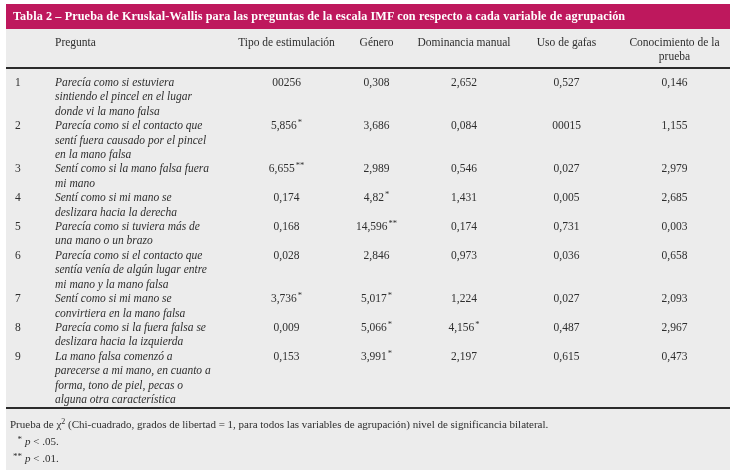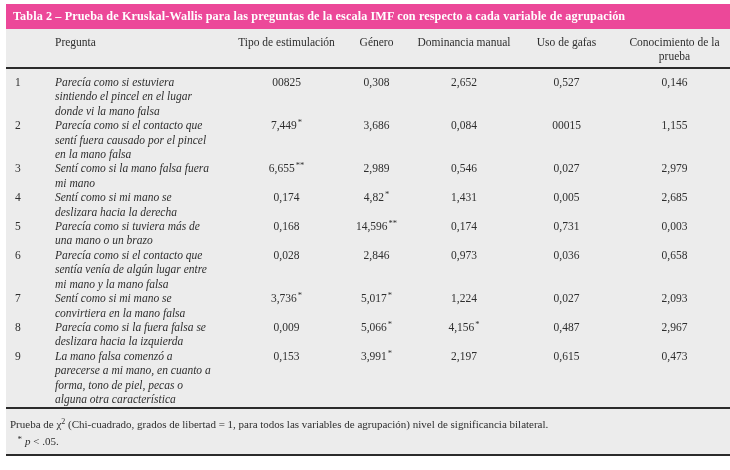--- a/index.html
+++ b/index.html
@@ -7,21 +7,21 @@
     width: 730px; height: 470px;
     background: #ffffff;
     font-family: "Liberation Serif", "DejaVu Serif", serif;
     -webkit-font-smoothing: antialiased;
   }
   .sheet { width: 730px; height: 470px; overflow: hidden; position: relative; }
   .inner { margin-left: 6px; padding-top: 4px; width: 724px; }
 
   .titlebar {
     height: 25px; line-height: 25px;
-    background: #ec4899; color: #ffffff;
+    background: #be185d; color: #ffffff;
     font-weight: bold; font-size: 12.2px;
     padding: 0 7px; box-sizing: border-box;
     white-space: nowrap; overflow: hidden;
     letter-spacing: 0.1px;
   }
 
   .graybox { background: #ececec; color: #2e2e2e; }
 
   .tablebox { height: 378px; overflow: hidden; }
 
@@ -96,30 +96,30 @@
               <th>Género</th>
               <th>Dominancia manual</th>
               <th>Uso de gafas</th>
               <th>Conocimiento de la prueba</th>
             </tr>
           </thead>
           <tbody>
               <tr>
                 <td class="num">1</td>
                 <td class="q">Parecía como si estuviera sintiendo el pincel en el lugar donde vi la mano falsa</td>
-                <td class="v"><span>00825</span></td>
+                <td class="v"><span>00256</span></td>
                 <td class="v"><span>0,308</span></td>
                 <td class="v"><span>2,652</span></td>
                 <td class="v"><span>0,527</span></td>
                 <td class="v"><span>0,146</span></td>
               </tr>
               <tr>
                 <td class="num">2</td>
                 <td class="q">Parecía como si el contacto que sentí fuera causado por el pincel en la mano falsa</td>
-                <td class="v"><span>7,449</span><sup class="sig">*</sup></td>
+                <td class="v"><span>5,856</span><sup class="sig">*</sup></td>
                 <td class="v"><span>3,686</span></td>
                 <td class="v"><span>0,084</span></td>
                 <td class="v"><span>00015</span></td>
                 <td class="v"><span>1,155</span></td>
               </tr>
               <tr>
                 <td class="num">3</td>
                 <td class="q">Sentí como si la mano falsa fuera mi mano</td>
                 <td class="v"><span>6,655</span><sup class="sig">**</sup></td>
                 <td class="v"><span>2,989</span></td>
@@ -185,17 +185,20 @@
         </table>
       </div>
 
       <div class="footnotes">
         <div>
           <span>Prueba de χ</span><span class="fn-sup">2</span><span> (Chi-cuadrado, grados de libertad = 1, para todos las variables de agrupación) nivel de significancia bilateral.</span>
         </div>
         <div>
           <span class="fn-marker">*</span><span class="fn-p">p</span><span> &lt; .05.</span>
         </div>
+        <div>
+          <span class="fn-marker">**</span><span class="fn-p">p</span><span> &lt; .01.</span>
+        </div>
       </div>
     </div>
 
   </div>
 </div>
 
 </body></html>

